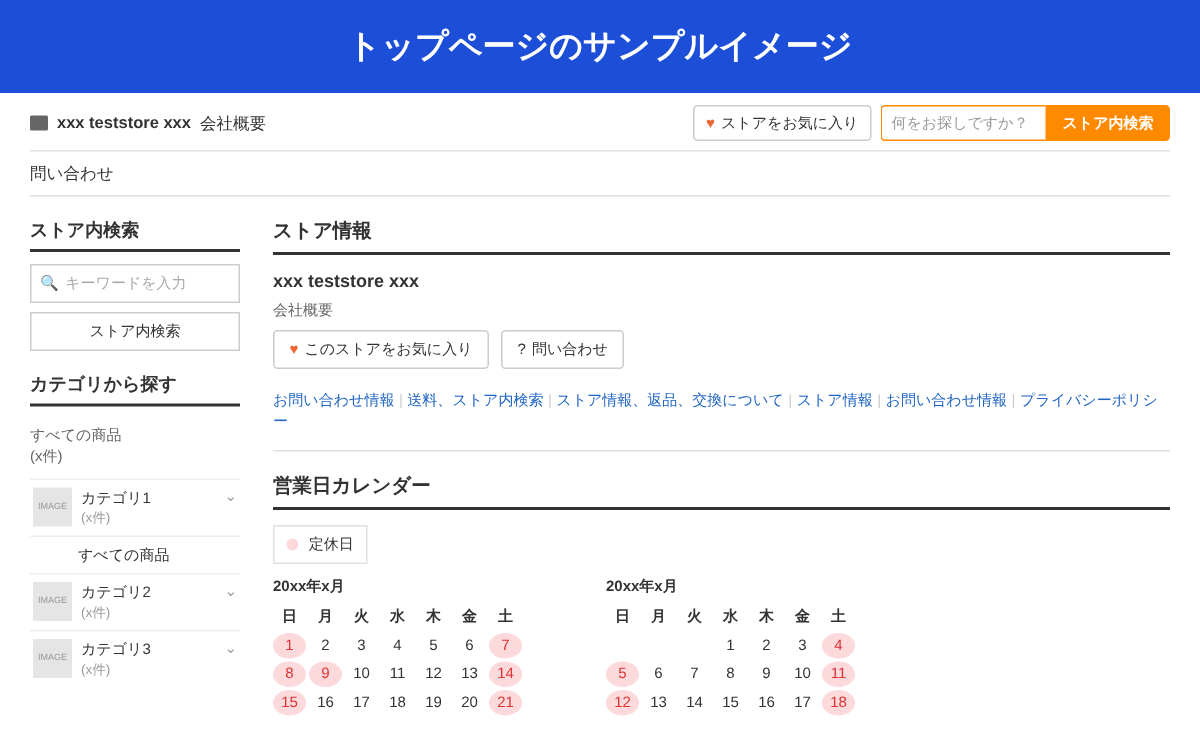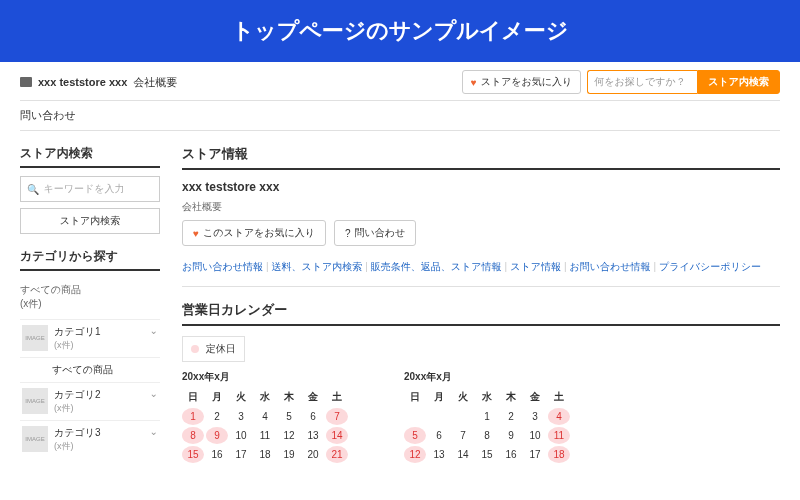--- a/index.html
+++ b/index.html
@@ -125,21 +125,21 @@
         <div class="actrow">
           <div class="actbtn">
             <span class="heart">♥</span>
             <span>このストアをお気に入り</span>
           </div>
           <div class="actbtn">
             <span>?</span>
             <span>問い合わせ</span>
           </div>
         </div>
-        <div class="links" id="linksrow"><a href="#">お問い合わせ情報</a><span class="sep">|</span><a href="#">送料、ストア内検索</a><span class="sep">|</span><a href="#">販売条件、返品、ストア情報</a><span class="sep">|</span><a href="#">ストア情報</a><span class="sep">|</span><a href="#">お問い合わせ情報</a><span class="sep">|</span><a href="#">プライバシーポリシー</a></div>
+        <div class="links" id="linksrow"><a href="#">お問い合わせ情報</a><span class="sep">|</span><a href="#">送料、ストア内検索</a><span class="sep">|</span><a href="#">ストア情報、返品、交換について</a><span class="sep">|</span><a href="#">ストア情報</a><span class="sep">|</span><a href="#">お問い合わせ情報</a><span class="sep">|</span><a href="#">プライバシーポリシー</a></div>
         <h3>営業日カレンダー</h3>
         <div class="legend">
           <span class="dot"></span>
           <span>定休日</span>
         </div>
         <div class="cals" id="cals">
             <div class="cal">
               <div class="calhdr">20xx年x月</div>
               <div class="calgrid">
                 <div class="dayh sun">日</div>

